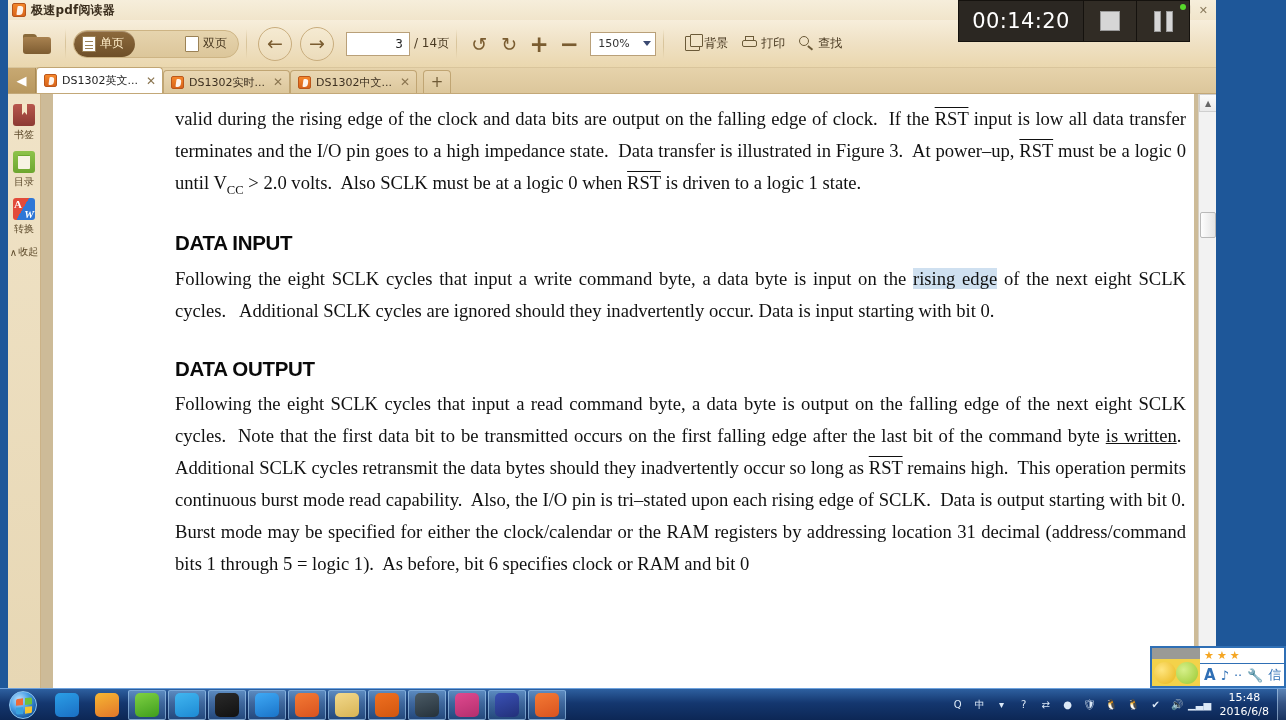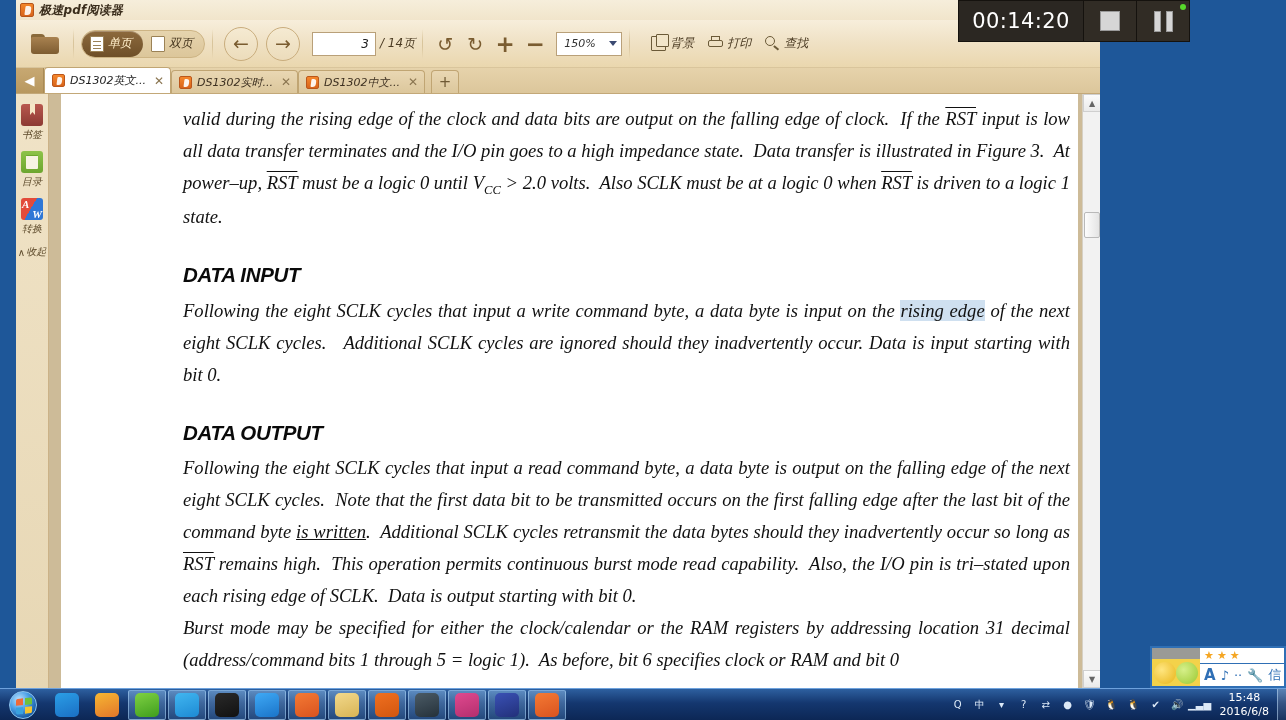--- a/index.html
+++ b/index.html
@@ -6,24 +6,23 @@
   html, body {
     width: 1286px; height: 720px;
     overflow: hidden;
     font-family: "Liberation Sans", "DejaVu Sans", sans-serif;
     background: #1e5799;
   }
   #app { position: relative; width: 1286px; height: 720px; }
 
   
   .pdf-window {
-    position: absolute; left: 16px; top: 0; width: 1084px; height: 688px;
+    position: absolute; left: 8px; top: 0; width: 1208px; height: 688px;
     background: linear-gradient(180deg,#f3e7cd 0%, #eedfbe 55%, #e8d6ae 100%);
     overflow: hidden;
-    font-style: italic;
   }
 
   
   .titlebar {
     position: relative; height: 20px; width: 100%;
     background: linear-gradient(180deg,#f6eedb 0%, #f1e5cb 100%);
     display: flex; align-items: center;
   }
   .title-icon {
     width: 14px; height: 14px; margin-left: 4px; margin-right: 5px;
@@ -74,21 +73,21 @@
   }
   .folder .body {
     position: absolute; left: 0; top: 3px; width: 28px; height: 17px;
     background: linear-gradient(180deg,#a98250,#7d5c31);
     border-radius: 2px 3px 3px 3px;
   }
 
   .seg-group {
     display: flex; align-items: center; height: 28px;
     background: linear-gradient(180deg,#e6d4ae,#dcc69a);
-    border: 1px solid #cdb484; border-radius: 14px; overflow: hidden;
+    border: 1px solid #cdb484; border-radius: 14px; overflow: hidden; gap: 42px;
   }
   .seg {
     display: flex; align-items: center; gap: 4px; height: 100%;
     padding: 0 11px 0 8px; font-size: 12px; color: #4a3a22; cursor: pointer;
     font-family: "DejaVu Sans", sans-serif;
   }
   .seg.active {
     background: linear-gradient(180deg,#8d6a3d,#6e4f28);
     color: #ffeec9; border-radius: 14px;
     box-shadow: inset 0 1px 0 rgba(255,255,255,.25);

